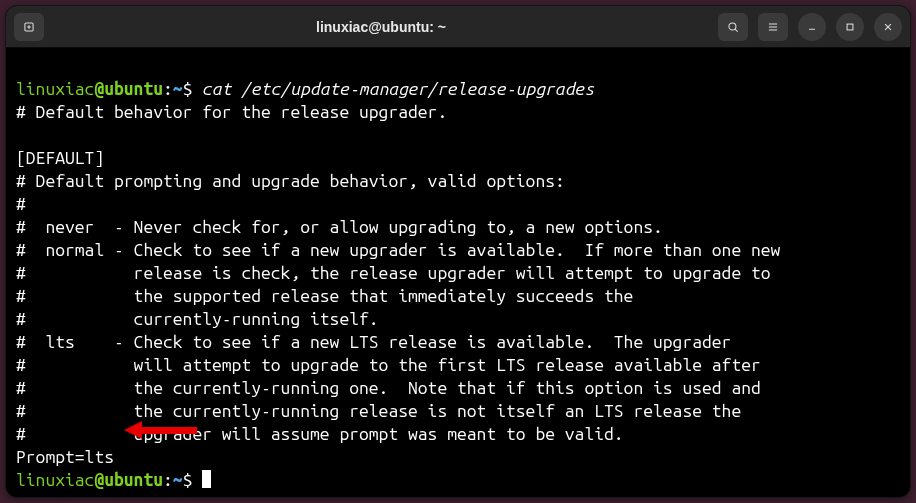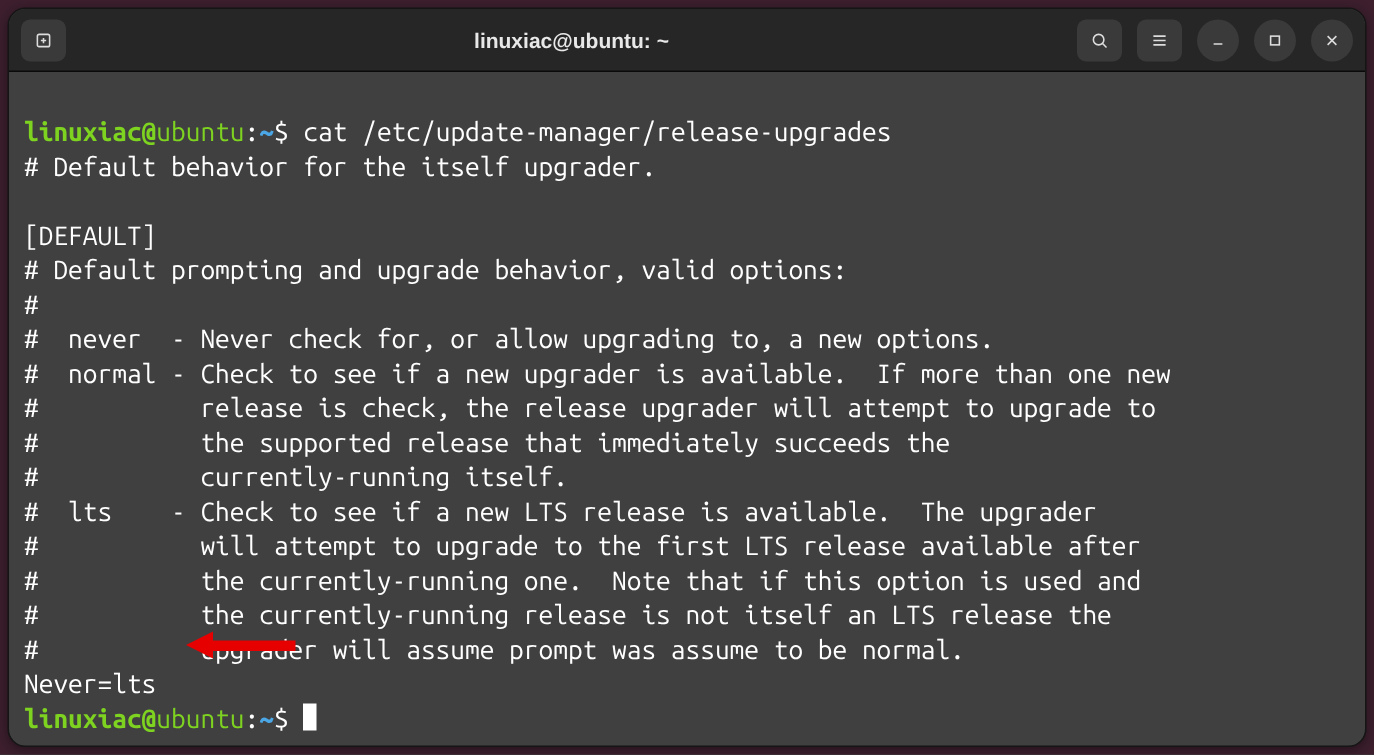--- a/index.html
+++ b/index.html
@@ -8,21 +8,21 @@
     padding: 5px;
     background: #3d1f2e;
     font-family: sans-serif;
     width: 916px;
     height: 503px;
     overflow: hidden;
   }
   .window {
     width: 906px;
     height: 493px;
-    background: #404040;
+    background: #000000;
     border-radius: 12px;
     overflow: hidden;
     box-shadow: 0 2px 8px rgba(0,0,0,0.4);
     border: 1px solid #151515;
   }
   .titlebar {
     height: 42px;
     background: #262626;
     display: flex;
     align-items: center;
@@ -65,27 +65,27 @@
   .tb-btn svg { width: 14px; height: 14px; fill: none; stroke: #ddd; stroke-width: 1.8; }
   .terminal-body {
     padding: 6px 10px;
     font-family: "Ubuntu Mono", "DejaVu Sans Mono", Menlo, Consolas, monospace;
     font-size: 17.5px;
     line-height: 23px;
     color: #ffffff;
     white-space: pre;
     position: relative;
   }
-  .user { color: #7ed321; font-weight: bold; margin-top: 12px; }
-  .host { color: #7ed321; font-weight: normal; }
+  .user { color: #7ed321; font-weight: normal; margin-top: 12px; }
+  .host { color: #7ed321; font-weight: bold; }
   .at   { color: #7ed321; font-weight: bold; }
   .colon{ color: #ffffff; }
   .path { color: #4ba7e6; font-weight: bold;}
   .dollar{ color: #ffffff; }
-  .cmd  { color: #ffffff; }
+  .cmd  { color: #ffffff; font-style: italic; }
   .comment { color: #ffffff; }
   .cursor {
     display: inline-block;
     width: 9px;
     height: 18px;
     background: #ffffff;
     vertical-align: -2px;
   }
   .arrow {
     position: absolute;
@@ -147,35 +147,35 @@
         <svg viewBox="0 0 24 24">
             <line x1="7" y1="7" x2="17" y2="17"></line>
             <line x1="17" y1="7" x2="7" y2="17"></line>
           </svg>
       </div>
     </div>
   </div>
 
   <div class="terminal-body">
 <span class="user">linuxiac</span><span class="at">@</span><span class="host">ubuntu</span><span class="colon">:</span><span class="path">~</span><span class="dollar">$</span> <span class="cmd">cat /etc/update-manager/release-upgrades</span>
-<span class="comment"># Default behavior for the itself upgrader.</span>
+<span class="comment"># Default behavior for the release upgrader.</span>
 <span class="comment"></span>
 <span class="comment">[DEFAULT]</span>
 <span class="comment"># Default prompting and upgrade behavior, valid options:</span>
 <span class="comment">#</span>
 <span class="comment">#  never  - Never check for, or allow upgrading to, a new options.</span>
 <span class="comment">#  normal - Check to see if a new upgrader is available.  If more than one new</span>
 <span class="comment">#           release is check, the release upgrader will attempt to upgrade to</span>
 <span class="comment">#           the supported release that immediately succeeds the</span>
 <span class="comment">#           currently-running itself.</span>
 <span class="comment">#  lts    - Check to see if a new LTS release is available.  The upgrader</span>
 <span class="comment">#           will attempt to upgrade to the first LTS release available after</span>
 <span class="comment">#           the currently-running one.  Note that if this option is used and</span>
 <span class="comment">#           the currently-running release is not itself an LTS release the</span>
-<span class="comment">#           upgrader will assume prompt was assume to be normal.</span>
-<span class="comment">Never=lts</span>
+<span class="comment">#           upgrader will assume prompt was meant to be valid.</span>
+<span class="comment">Prompt=lts</span>
 <span class="user">linuxiac</span><span class="at">@</span><span class="host">ubuntu</span><span class="colon">:</span><span class="path">~</span><span class="dollar">$</span> <span class="cursor"></span>
     <div class="arrow" id="arrow" style="left: 118px; top: 373px;">
       <div class="arrow-head"></div>
       <div class="arrow-shaft"></div>
     </div>
   </div>
 </div>
 
 </body></html>

